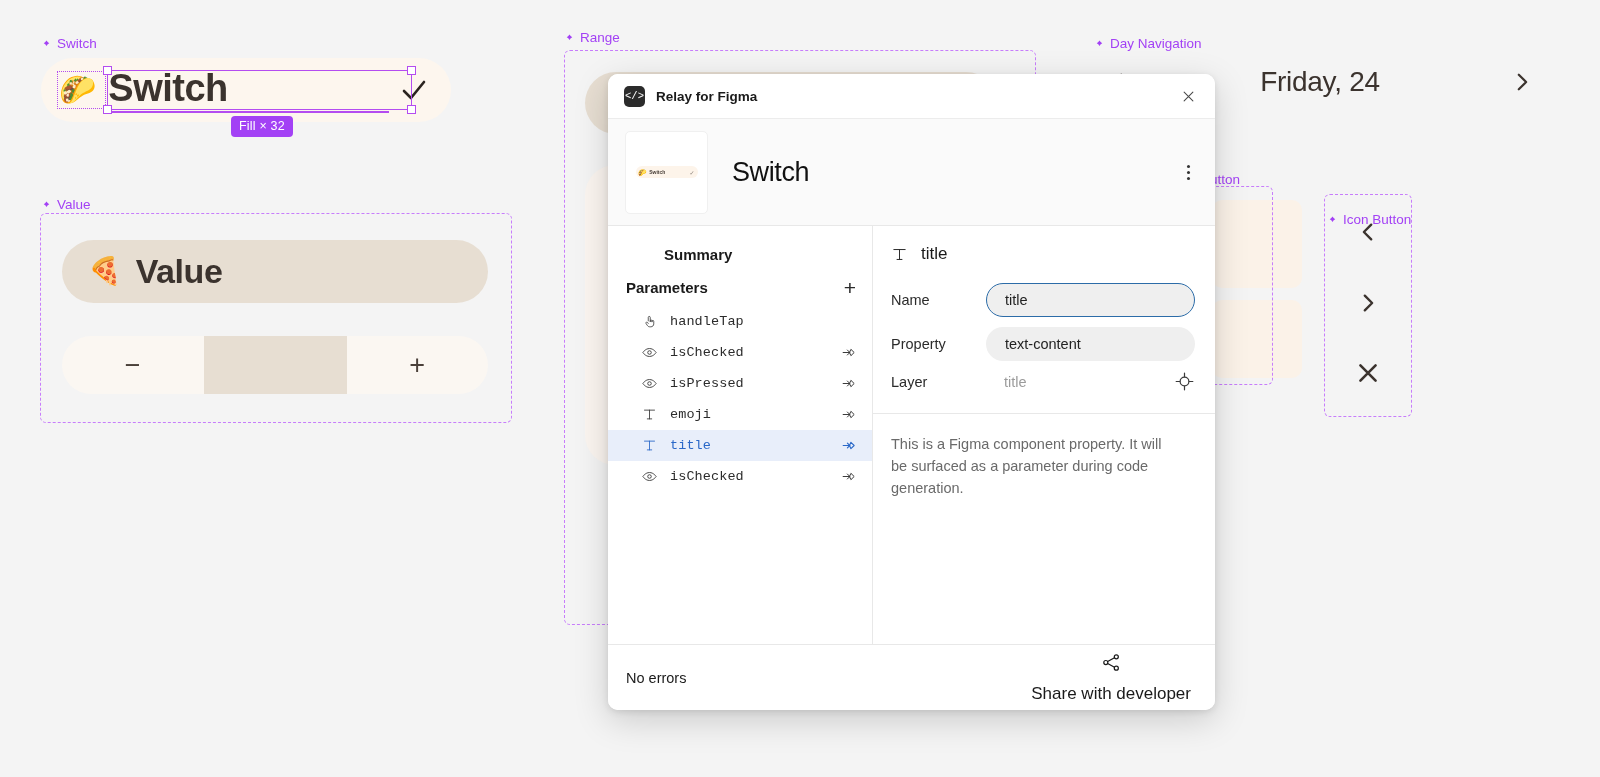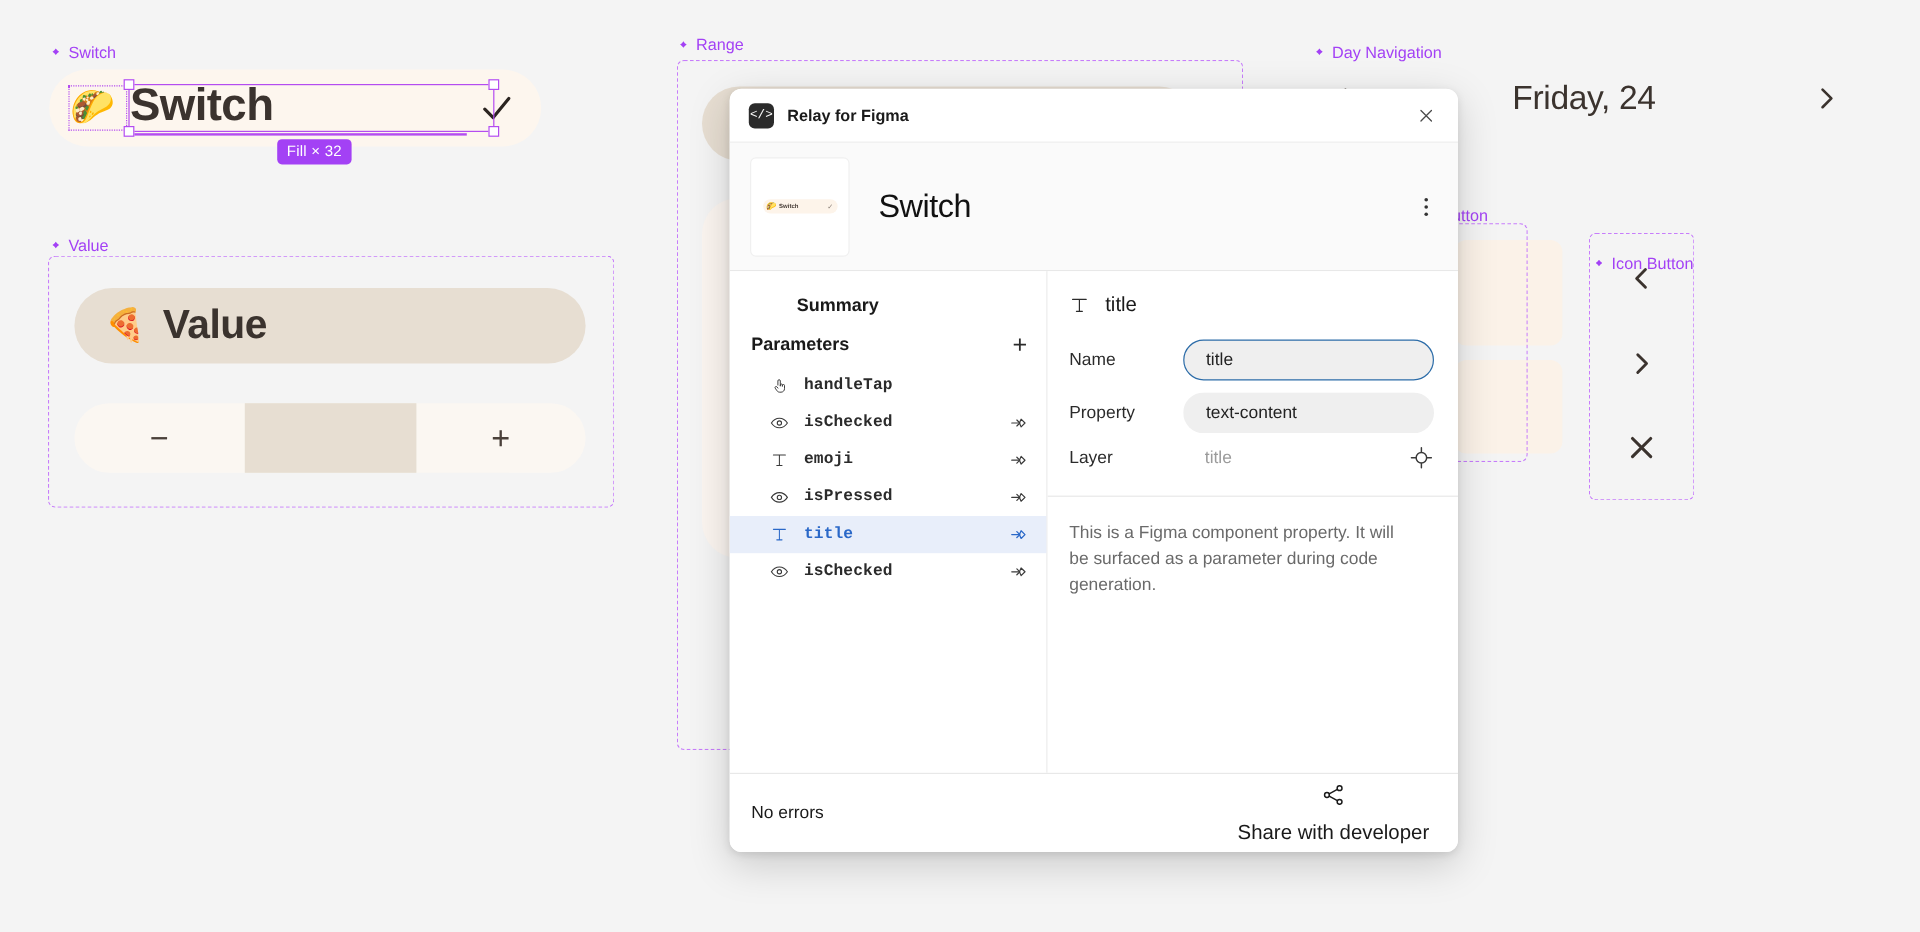--- a/index.html
+++ b/index.html
@@ -179,21 +179,21 @@
     width: 265px; flex: none; border-right: 1px solid #e8e8e8;
     display: flex; flex-direction: column; padding-top: 14px; background: #fff;
   }
   #summary-row { padding: 6px 18px 10px; font-size: 15px; font-weight: 600; color: #1a1a1a; margin-left: 38px; }
   #params-row {
     display: flex; align-items: center; padding: 4px 16px 8px 18px;
     font-size: 15px; font-weight: 600; color: #1a1a1a;
   }
   #params-add { margin-left: auto; font-size: 21px; color: #2b2b2b; line-height: 1; font-weight: 400; }
   .param-item {
-    display: flex; align-items: center; height: 31px; padding: 0 14px 0 33px; gap: 12px; font-weight: bold;
+    display: flex; align-items: center; height: 31px; padding: 0 14px 0 33px; gap: 12px;
   }
   .param-item.selected { background: #e8eefa; }
   .param-icon { width: 17px; display: flex; align-items: center; justify-content: center; color: #3a3a3a; flex: none; }
   .param-name {
     font-family: "Liberation Mono", monospace; font-size: 13.5px; color: #2b2b2b; letter-spacing: 0.1px;
   }
   .param-item.selected .param-name { color: #2a68c8; }
   .param-item.selected .param-icon { color: #2a68c8; }
   .param-link { margin-left: auto; width: 17px; height: 17px; color: #3a3a3a; flex: none; }
   .param-item.selected .param-link { color: #2a68c8; }
@@ -400,42 +400,42 @@
             <svg width="17" height="17" viewBox="0 0 24 24" fill="none">
               <path d="M3 12h9" stroke="#3a3a3a" stroke-width="1.4" stroke-linecap="round"></path>
               <path d="M9 8.5 12.5 12 9 15.5" stroke="#3a3a3a" stroke-width="1.4" stroke-linecap="round" stroke-linejoin="round"></path>
               <path d="M14 7.5 18.6 12 14 16.5 12 12Z" stroke="#3a3a3a" stroke-width="1.4" stroke-linejoin="round"></path>
             </svg>
           </span>
         </div>
 
         <div class="param-item">
           <span class="param-icon">
-            <svg width="15" height="15" viewBox="0 0 24 24" fill="none">
-              <path d="M4 5h16M12 5v14M8.5 19h7" stroke="#3a3a3a" stroke-width="1.4" stroke-linecap="round"></path>
-            </svg>
-          </span>
-          <span class="param-name">emoji</span>
+            <svg width="17" height="17" viewBox="0 0 24 24" fill="none">
+              <path d="M2.6 12s3.6-5.6 9.4-5.6S21.4 12 21.4 12s-3.6 5.6-9.4 5.6S2.6 12 2.6 12Z" stroke="#3a3a3a" stroke-width="1.3"></path>
+              <circle cx="12" cy="12" r="2.5" stroke="#3a3a3a" stroke-width="1.3"></circle>
+            </svg>
+          </span>
+          <span class="param-name">isPressed</span>
           <span class="param-link">
             <svg width="17" height="17" viewBox="0 0 24 24" fill="none">
               <path d="M3 12h9" stroke="#3a3a3a" stroke-width="1.4" stroke-linecap="round"></path>
               <path d="M9 8.5 12.5 12 9 15.5" stroke="#3a3a3a" stroke-width="1.4" stroke-linecap="round" stroke-linejoin="round"></path>
               <path d="M14 7.5 18.6 12 14 16.5 12 12Z" stroke="#3a3a3a" stroke-width="1.4" stroke-linejoin="round"></path>
             </svg>
           </span>
         </div>
 
         <div class="param-item">
           <span class="param-icon">
-            <svg width="17" height="17" viewBox="0 0 24 24" fill="none">
-              <path d="M2.6 12s3.6-5.6 9.4-5.6S21.4 12 21.4 12s-3.6 5.6-9.4 5.6S2.6 12 2.6 12Z" stroke="#3a3a3a" stroke-width="1.3"></path>
-              <circle cx="12" cy="12" r="2.5" stroke="#3a3a3a" stroke-width="1.3"></circle>
-            </svg>
-          </span>
-          <span class="param-name">isPressed</span>
+            <svg width="15" height="15" viewBox="0 0 24 24" fill="none">
+              <path d="M4 5h16M12 5v14M8.5 19h7" stroke="#3a3a3a" stroke-width="1.4" stroke-linecap="round"></path>
+            </svg>
+          </span>
+          <span class="param-name">emoji</span>
           <span class="param-link">
             <svg width="17" height="17" viewBox="0 0 24 24" fill="none">
               <path d="M3 12h9" stroke="#3a3a3a" stroke-width="1.4" stroke-linecap="round"></path>
               <path d="M9 8.5 12.5 12 9 15.5" stroke="#3a3a3a" stroke-width="1.4" stroke-linecap="round" stroke-linejoin="round"></path>
               <path d="M14 7.5 18.6 12 14 16.5 12 12Z" stroke="#3a3a3a" stroke-width="1.4" stroke-linejoin="round"></path>
             </svg>
           </span>
         </div>
 
         <div class="param-item selected">

